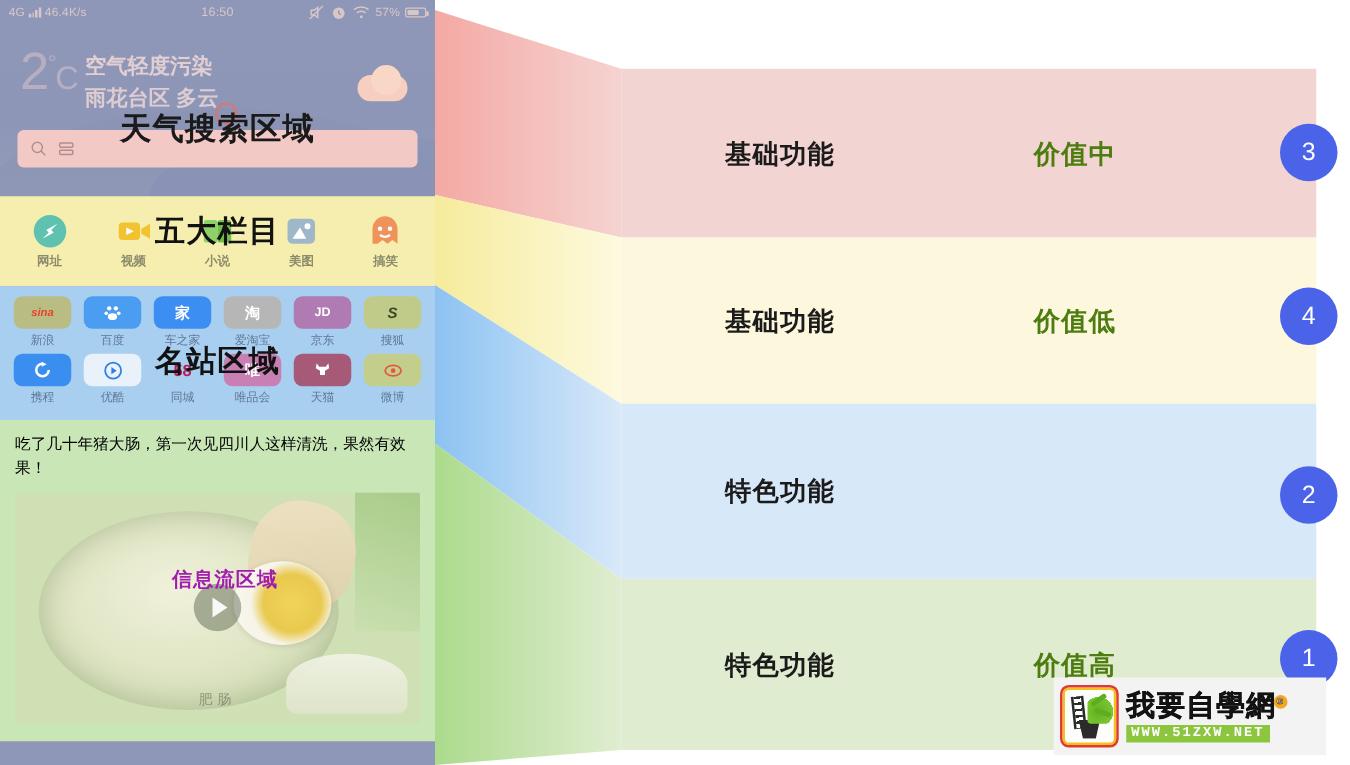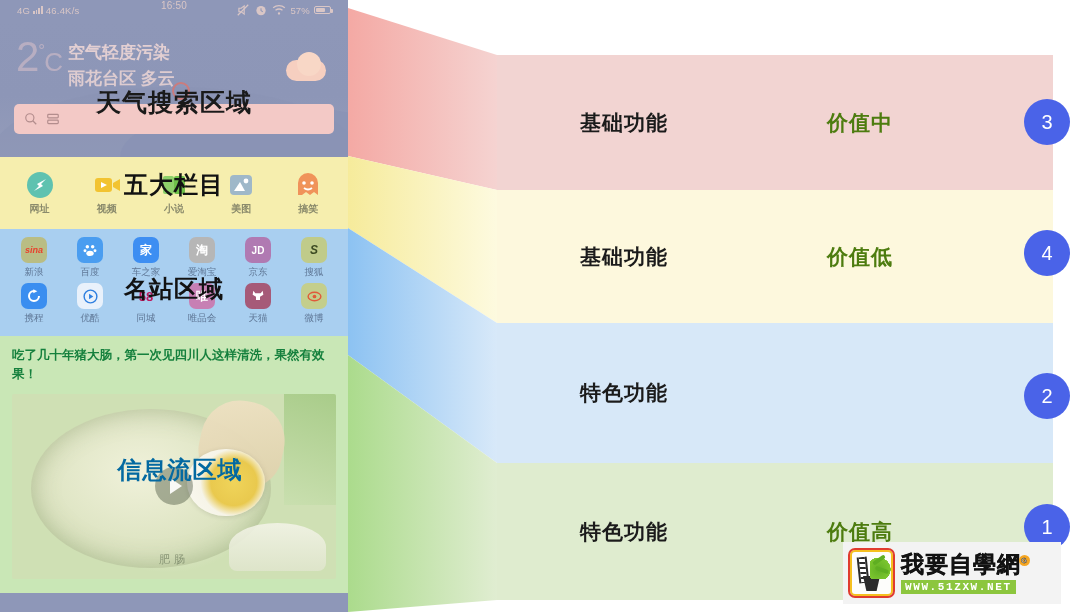--- a/index.html
+++ b/index.html
@@ -16,22 +16,22 @@
 
   
   #phone {
     position:absolute; left:0; top:0; width:348px; height:612px;
     overflow:hidden; background:#8e97b8;
   }
   
   .statusbar {
     position:relative; height:20px; width:100%;
     background:#8e97b8;
-    display:flex; 
-    padding:0 17px;
+    display:flex; align-items:center;
+    padding:0 7px;
     color:#d9c6c6; font-size:9.5px; letter-spacing:.2px;
   }
   .sb-left { display:flex; align-items:center; gap:3px; }
   .sb-mid { position:absolute; left:0; right:0; text-align:center; font-size:10px; color:#d9c6c6; }
   .sb-right { margin-left:auto; display:flex; align-items:center; gap:4px; position:relative; z-index:2; }
   .bars { display:inline-flex; align-items:flex-end; gap:1px; height:8px; }
   .bars i { display:block; width:1.7px; background:#d9c6c6; }
   .bars i:nth-child(1){height:3px}.bars i:nth-child(2){height:4.5px}
   .bars i:nth-child(3){height:6px}.bars i:nth-child(4){height:8px}
   .battery { width:17px; height:8.5px; border:1.2px solid #d9c6c6; border-radius:2px; position:relative; }
@@ -90,33 +90,33 @@
   .ov-five {
     position:absolute; left:0; right:0; top:12px; text-align:center;
     font-size:24px; font-weight:700; color:#121212; letter-spacing:1px; z-index:6;
   }
 
   
   .sites { position:relative; background:#a9cff0; padding:8px 6px 7px; }
   .grow { display:flex; justify-content:space-around; }
   .site { width:52px; text-align:center; margin-bottom:4px; }
   .site .tile {
-    width:26px; height:26px; margin:0 auto; border-radius:7px;
+    width:46px; height:26px; margin:0 auto; border-radius:7px;
     display:flex; align-items:center; justify-content:center;
     font-size:12px; font-weight:700; color:#fff;
   }
   .site .nm { font-size:9.5px; color:#5f7796; margin-top:3px; }
   .ov-sites {
     position:absolute; left:0; right:0; top:44px; text-align:center;
     font-size:24px; font-weight:700; color:#121212; letter-spacing:1px; z-index:6;
   }
 
   
   .feed { position:relative; background:#c9e7b6; padding:10px 12px 0; height:257px; }
-  .feed .title { font-size:12.5px; color:#15803d; line-height:1.55; font-weight:700; }
+  .feed .title { font-size:12.5px; color:#000000; line-height:1.55; font-weight:400; }
   .thumb {
     position:relative; margin-top:9px; height:185px; border-radius:2px; overflow:hidden;
     background:
       radial-gradient(ellipse 120px 90px at 48% 60%, #eef0dd 0%, #dfe6c8 45%, #cfe0b4 75%),
       linear-gradient(135deg,#b9d6a4 0%,#cfe2b3 40%,#b7d79e 100%);
   }
   .thumb .bowl{position:absolute;left:6%;top:8%;width:74%;height:86%;border-radius:50%;
     background:radial-gradient(ellipse at 45% 40%, #f0f1da 0%, #dde4c2 55%, #c3d6a8 100%);
     box-shadow:inset 0 0 26px rgba(120,140,90,.45);}
   .thumb .hand1{position:absolute;right:16%;top:4%;width:26%;height:46%;border-radius:46% 46% 40% 40%;
@@ -132,21 +132,21 @@
     position:absolute; left:50%; top:50%; transform:translate(-50%,-50%);
     width:38px; height:38px; border-radius:50%; background:rgba(70,80,60,.42);
     display:flex; align-items:center; justify-content:center;
   }
   .thumb .play::after{content:"";border-left:12px solid rgba(255,255,255,.92);
     border-top:8px solid transparent;border-bottom:8px solid transparent;margin-left:4px;}
   .thumb .credit{position:absolute;left:50%;transform:translateX(-50%);bottom:12px;
     font-size:11px;color:rgba(80,95,70,.55);letter-spacing:4px;}
   .ov-feed{
     position:absolute; left:12px; right:0; top:118px; text-align:center;
-    font-size:24px; font-weight:700; color:#0369a1; letter-spacing:1px; z-index:6;
+    font-size:16px; font-weight:700; color:#a21caf; letter-spacing:1px; z-index:6;
   }
 
   
   .rrow {
     position:absolute; left:497px; width:556px;
     display:flex; align-items:center;
   }
   .rrow .c1 { position:absolute; left:83px; font-size:21px; font-weight:700; color:#1b1b1b; letter-spacing:1px;}
   .rrow .c2 { position:absolute; left:330px; font-size:21px; font-weight:700; color:#4d7c0f; letter-spacing:1px;}
   .badge {

